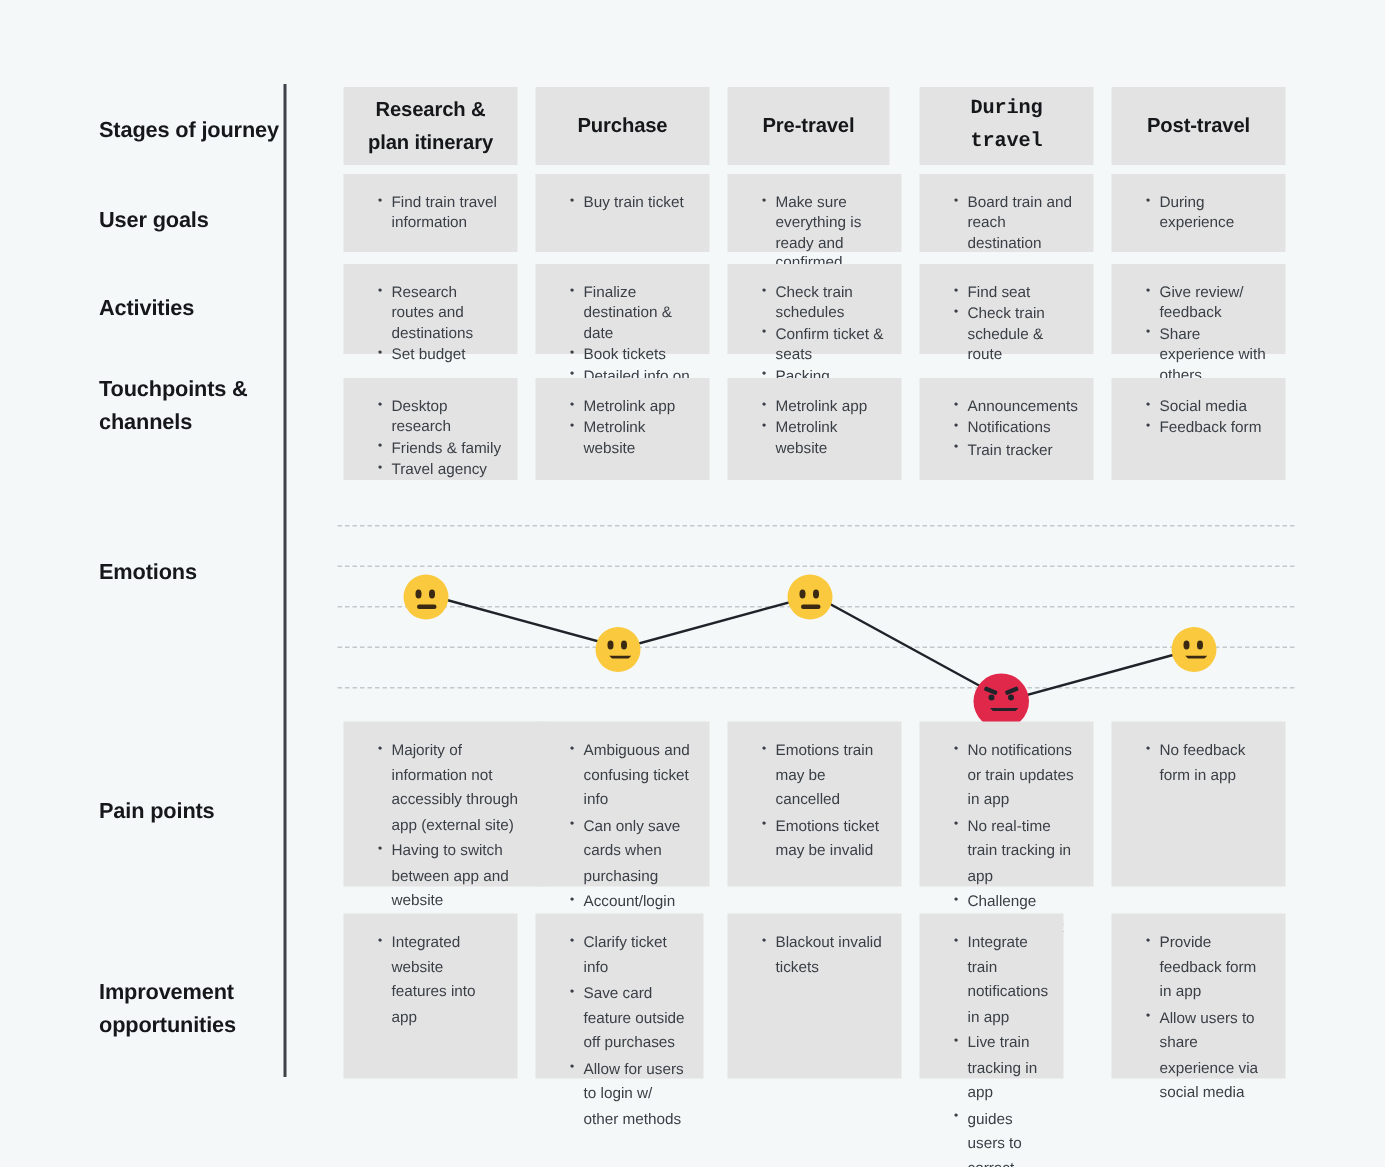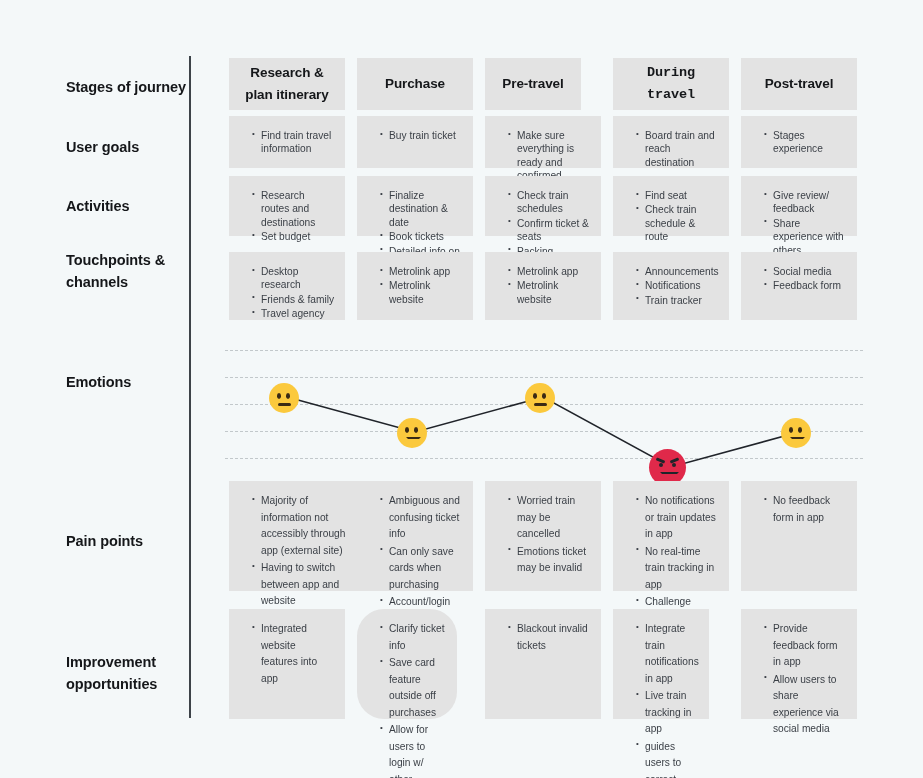--- a/index.html
+++ b/index.html
@@ -158,21 +158,21 @@
   <div class="row-label" style="top:371px;">Emotions</div>
   <div class="row-label" style="top:530px;">Pain points</div>
   <div class="row-label" style="top:651px;">Improvement opportunities</div>
 
   <div class="cell header" style="left:229px;top:58px;width:116px;height:52px;">
     <div class="stage-title">Research &amp; plan itinerary</div>
   </div>
   <div class="cell header" style="left:357px;top:58px;width:116px;height:52px;">
     <div class="stage-title">Purchase</div>
   </div>
-  <div class="cell header" style="left:485px;top:58px;width:96px;height:52px;">
+  <div class="cell header" style="left:485px;top:58px;width:108px;height:52px;">
     <div class="stage-title">Pre-travel</div>
   </div>
   <div class="cell header" style="left:613px;top:58px;width:116px;height:52px;font-family:Liberation Mono, monospace;">
     <div class="stage-title">During travel</div>
   </div>
   <div class="cell header" style="left:741px;top:58px;width:116px;height:52px;">
     <div class="stage-title">Post-travel</div>
   </div>
 
   <div class="cell" style="left:229px;top:116px;width:116px;height:52px;">
@@ -190,21 +190,21 @@
         <li>Make sure everything is ready and confirmed</li>
       </ul>
     </div>
   <div class="cell" style="left:613px;top:116px;width:116px;height:52px;">
       <ul>
         <li>Board train and reach destination</li>
       </ul>
     </div>
   <div class="cell" style="left:741px;top:116px;width:116px;height:52px;">
       <ul>
-        <li>Stages experience</li>
+        <li>During experience</li>
       </ul>
     </div>
 
   <div class="cell" style="left:229px;top:176px;width:116px;height:60px;">
       <ul>
         <li>Research routes and destinations</li>
         <li>Set budget</li>
       </ul>
     </div>
   <div class="cell" style="left:357px;top:176px;width:116px;height:60px;">
@@ -319,21 +319,21 @@
     </div>
   <div class="cell loose" style="left:357px;top:481px;width:116px;height:110px;">
       <ul>
         <li>Ambiguous and confusing ticket info</li>
         <li>Can only save cards when purchasing</li>
         <li>Account/login required</li>
       </ul>
     </div>
   <div class="cell loose" style="left:485px;top:481px;width:116px;height:110px;">
       <ul>
-        <li>Worried train may be cancelled</li>
+        <li>Emotions train may be cancelled</li>
         <li>Emotions ticket may be invalid</li>
       </ul>
     </div>
   <div class="cell loose" style="left:613px;top:481px;width:116px;height:110px;">
       <ul>
         <li>No notifications or train updates in app</li>
         <li>No real-time train tracking in app</li>
         <li>Challenge finding correct platform</li>
       </ul>
     </div>
@@ -341,21 +341,21 @@
       <ul>
         <li>No feedback form in app</li>
       </ul>
     </div>
 
   <div class="cell loose" style="left:229px;top:609px;width:116px;height:110px;">
       <ul>
         <li>Integrated website features into app</li>
       </ul>
     </div>
-  <div class="cell loose" style="left:357px;top:609px;width:100px;height:110px;border-radius:27px;">
+  <div class="cell loose" style="left:357px;top:609px;width:112px;height:110px;">
       <ul>
         <li>Clarify ticket info</li>
         <li>Save card feature outside off purchases</li>
         <li>Allow for users to login w/ other methods</li>
       </ul>
     </div>
   <div class="cell loose" style="left:485px;top:609px;width:116px;height:110px;">
       <ul>
         <li>Blackout invalid tickets</li>
       </ul>

